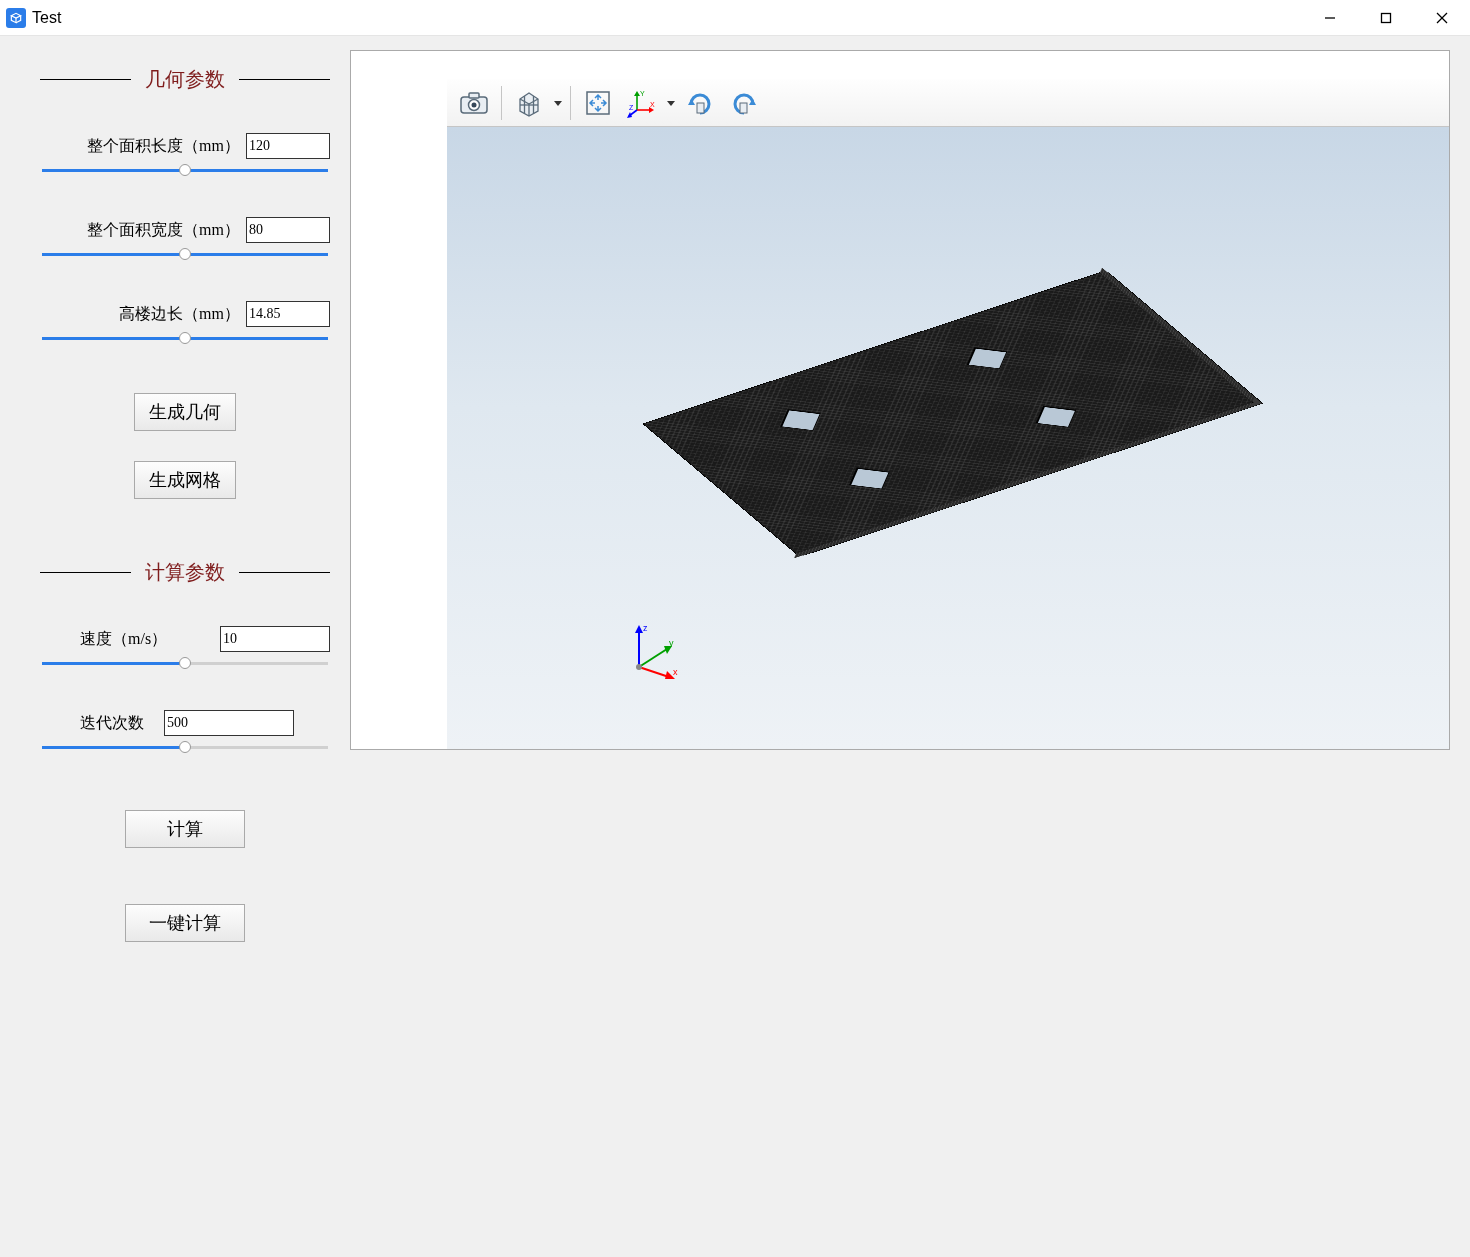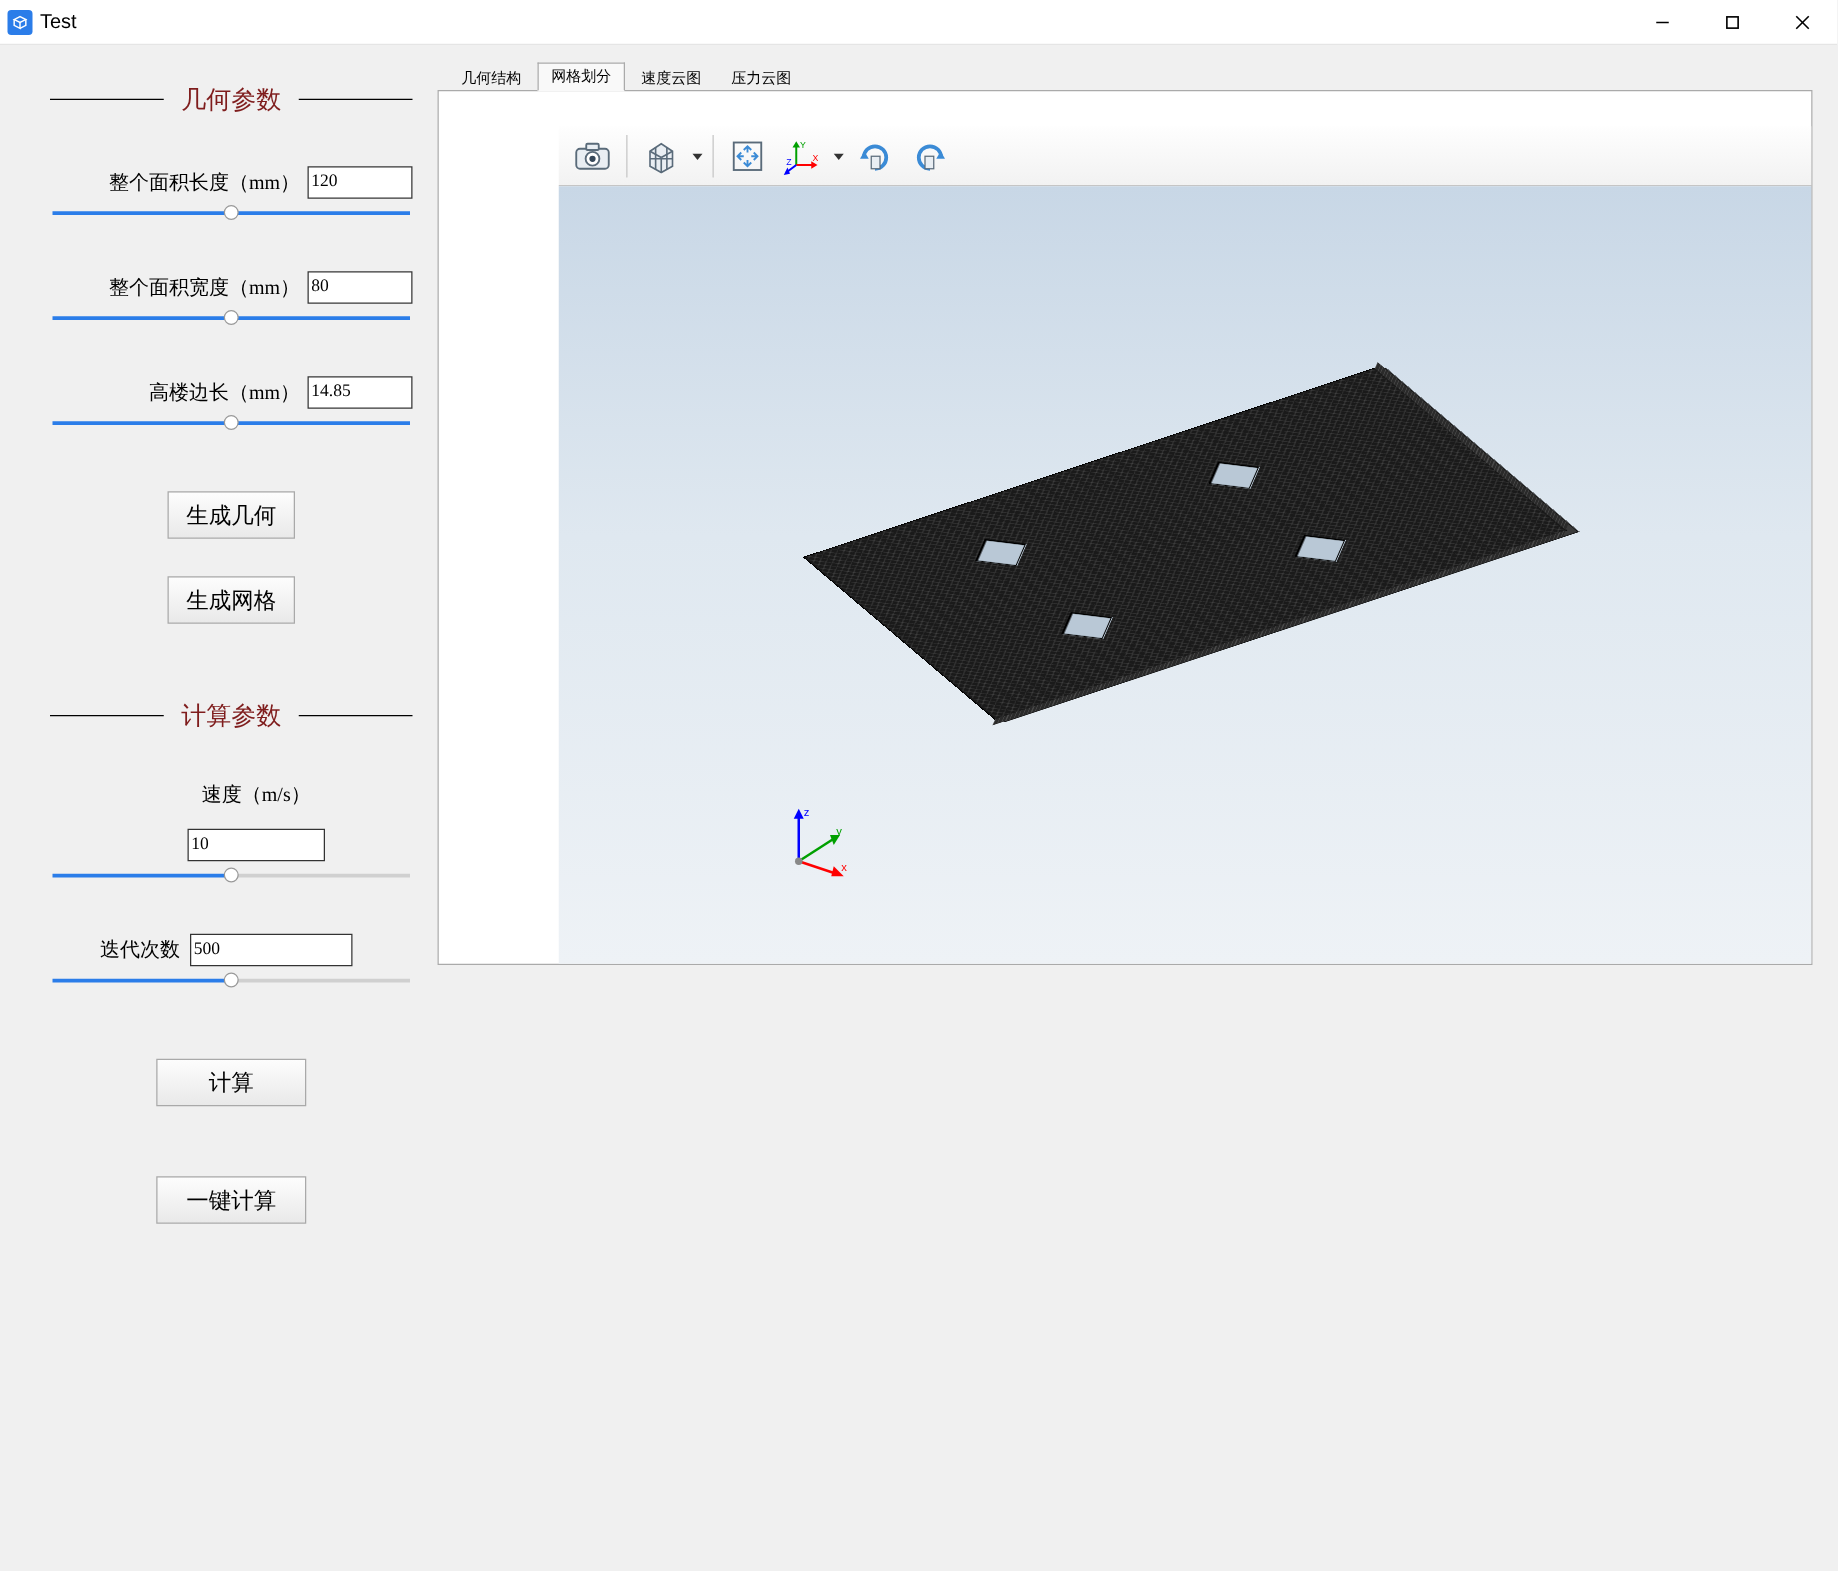--- a/index.html
+++ b/index.html
@@ -192,55 +192,49 @@
         <button class="win-btn">生成网格</button>
       </div>
 
       <div class="section-header" style="margin-top:60px;">
         <div class="line"></div>
         <div class="label">计算参数</div>
         <div class="line"></div>
       </div>
 
       <div class="param-row">
-        <div class="param-top" style="justify-content:center; padding-left:40px; gap:16px;flex-direction:column;">
+        <div class="param-top" style="justify-content:space-between; padding-left:40px; gap:4px;">
           <span class="param-label">速度（m/s）</span>
           <input class="param-input" style="width: 110px;" value="10">
         </div>
         <div class="slider-wrap">
             <input type="range" class="slider" style="--pct: 50%;" value="50">
           </div>
       </div>
 
       <div class="param-row">
-        <div class="param-top" style="justify-content:flex-start; padding-left:40px; gap:8px;">
+        <div class="param-top" style="justify-content:flex-start; padding-left:40px; gap:20px;">
           <span class="param-label">迭代次数</span>
           <input class="param-input" style="width: 130px;" value="500">
         </div>
         <div class="slider-wrap">
             <input type="range" class="slider" style="--pct: 50%;" value="50">
           </div>
       </div>
 
       <div class="btn-row" style="margin-top:56px;">
         <button class="win-btn" style="min-width:120px">计算</button>
       </div>
       <div class="btn-row" style="margin-top:56px;">
         <button class="win-btn" style="min-width:120px">一键计算</button>
       </div>
 
     </div>
 
     <div id="right-area">
-      <div id="tabs-row">
-        <div class="tab">几何结构</div>
-        <div class="tab active">网格划分</div>
-        <div class="tab">速度云图</div>
-        <div class="tab">压力云图</div>
-      </div>
 
       <div id="viewer-border">
         <div id="viewer-inner">
           <div id="toolbar3d">
             <div class="tb-btn">
               <svg width="30" height="24" viewBox="0 0 30 24">
                   <rect x="2" y="6" width="26" height="16" rx="3" fill="#e9eef3" stroke="#5a6b7a" stroke-width="1.5"></rect>
                   <rect x="10" y="2" width="10" height="5" rx="1" fill="#e9eef3" stroke="#5a6b7a" stroke-width="1.5"></rect>
                   <circle cx="15" cy="14" r="5.5" fill="#fff" stroke="#5a6b7a" stroke-width="1.5"></circle>
                   <circle cx="15" cy="14" r="2.5" fill="#36485a"></circle>

